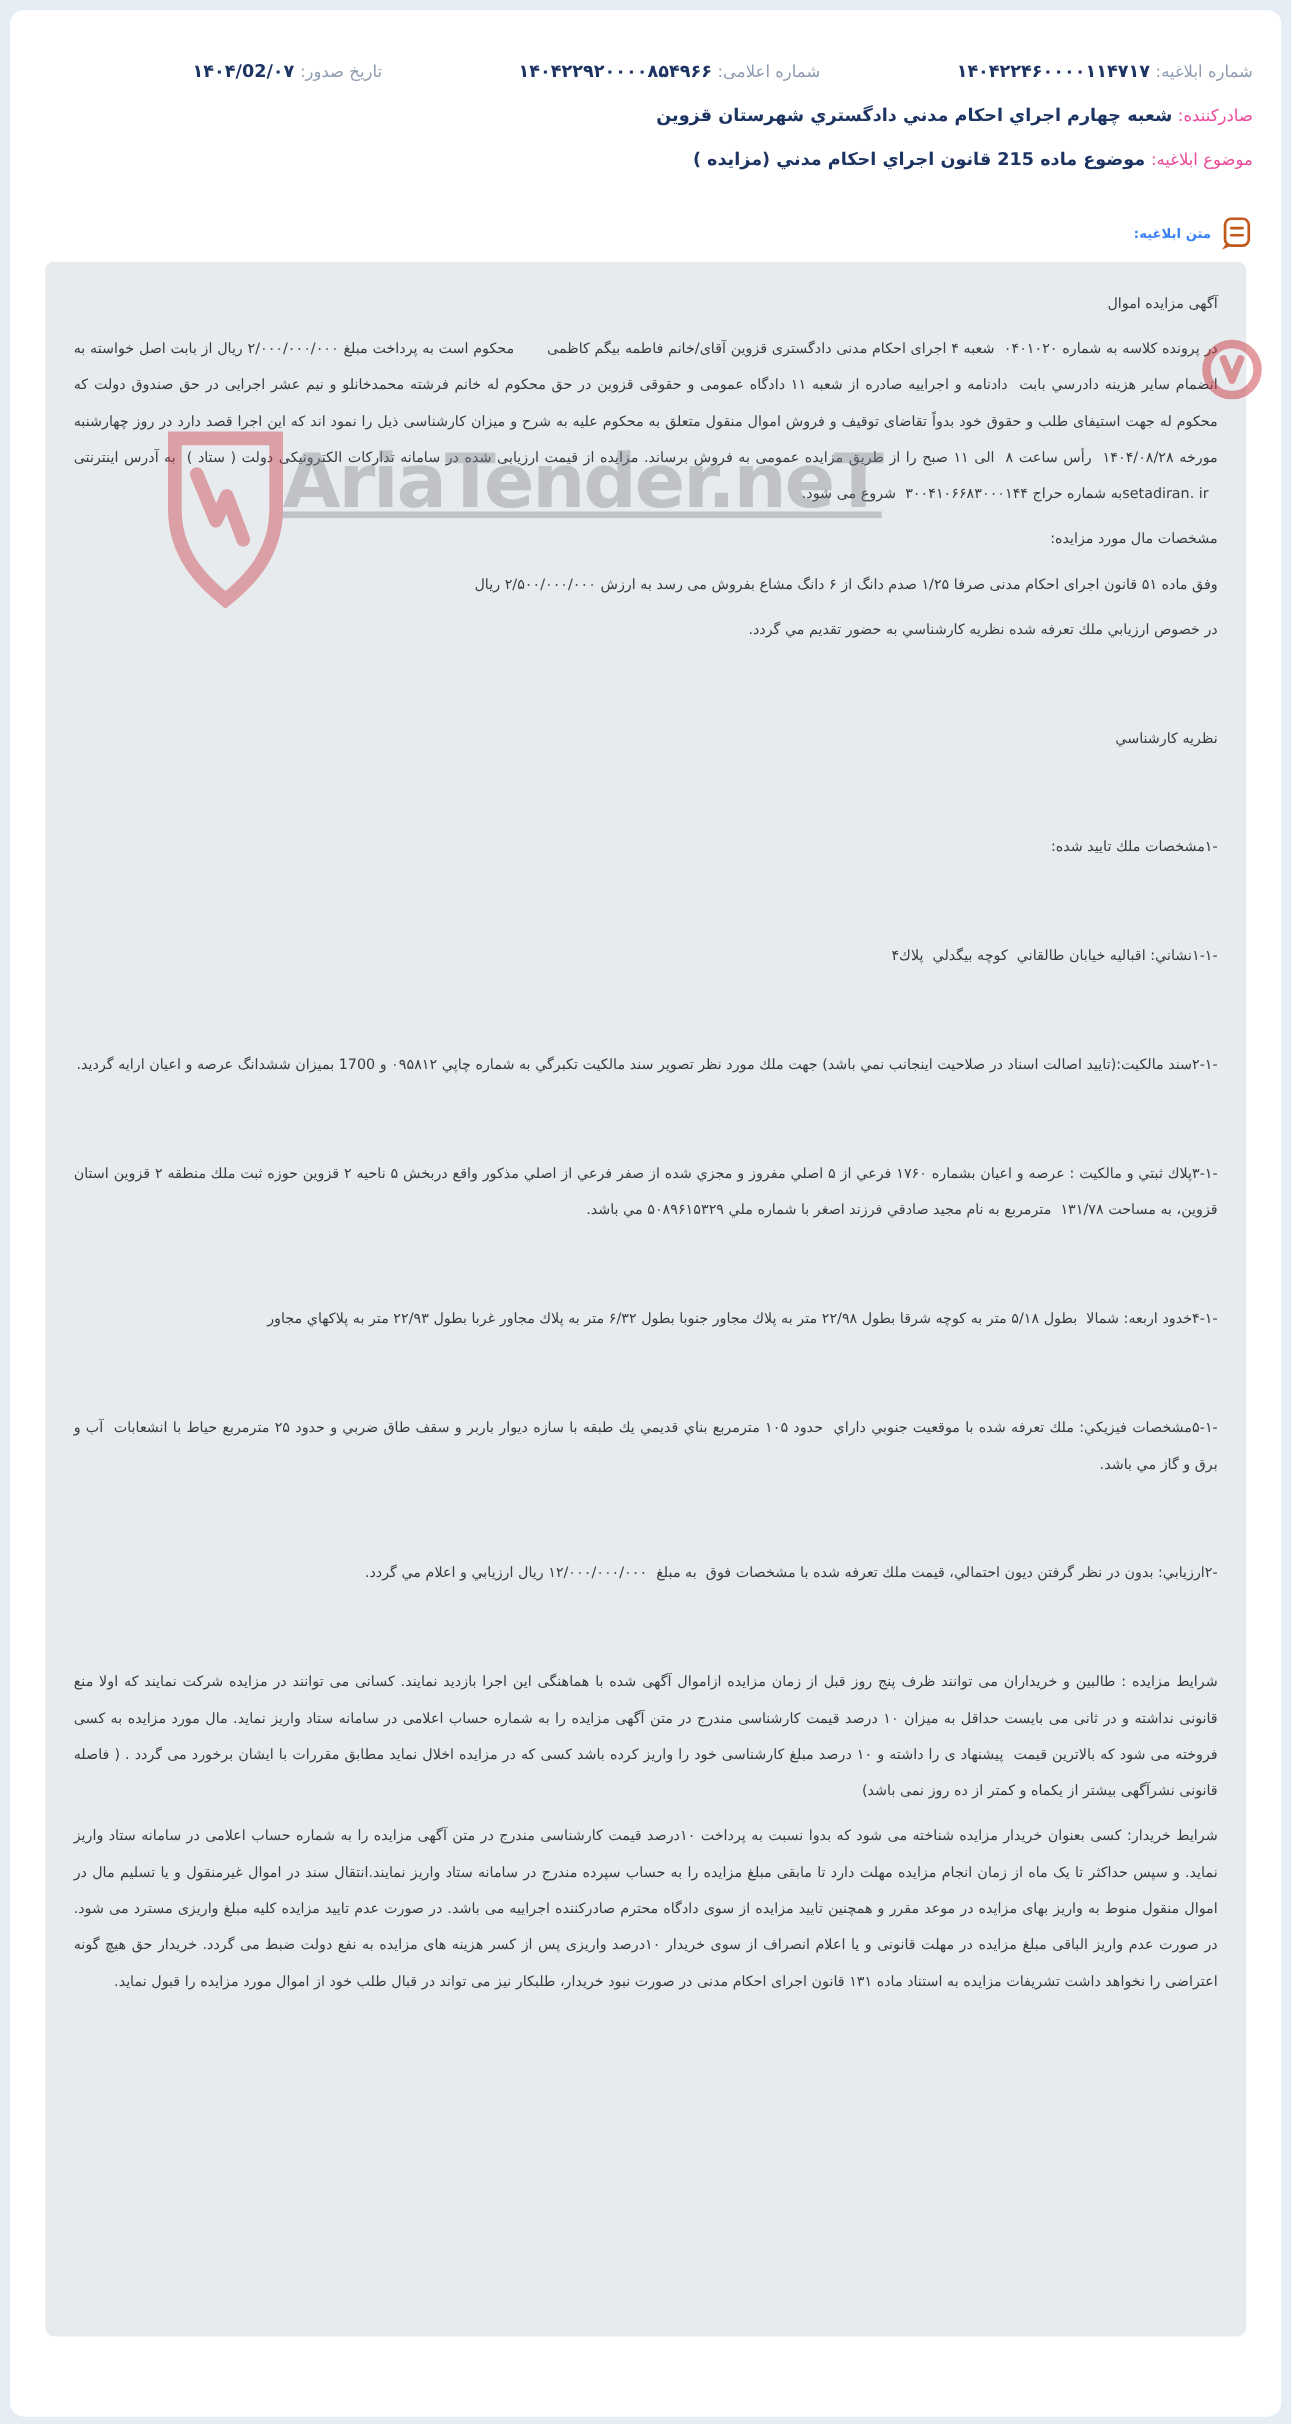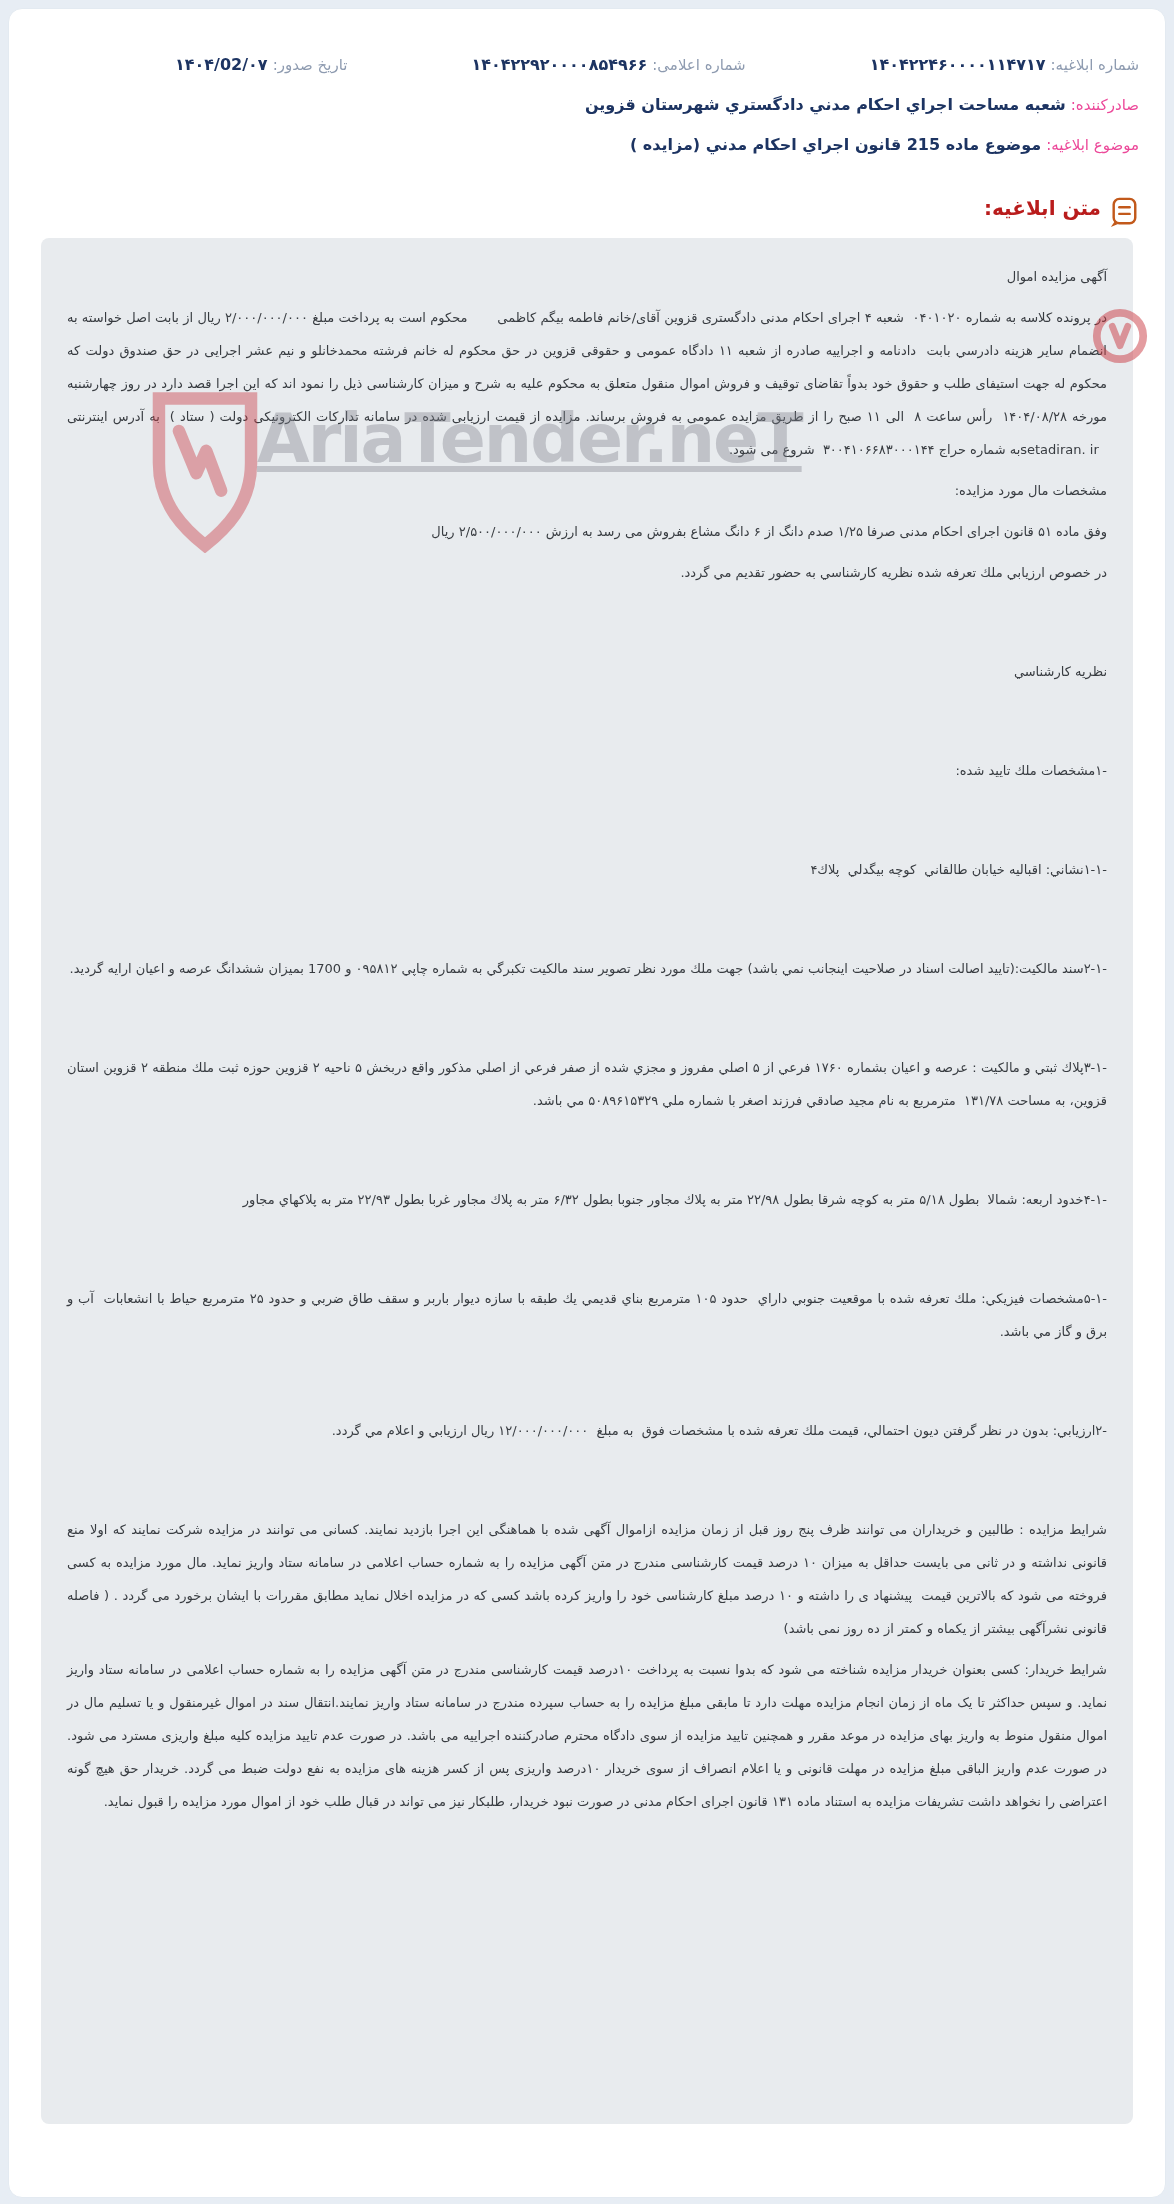--- a/index.html
+++ b/index.html
@@ -21,22 +21,22 @@
     display:flex; justify-content:space-between; align-items:baseline;
     padding-left:140px;
   }
   .field { white-space:nowrap; }
   .field .lbl { color:#8e9bb0; font-size:15px; }
   .field .val { color:#1d3462; font-size:16px; font-weight:700; }
   .header-row2, .header-row3 { margin-top:21px; }
   .header-row2 .lbl, .header-row3 .lbl { color:#ec4899; font-size:15px; }
   .header-row2 .val, .header-row3 .val { color:#1d3462; font-size:16px; font-weight:700; }
   .body-heading {
-    margin-top:42px; display:flex; gap:8px;
-    color:#b91c1c; font-size:20px; font-weight:700;
+    margin-top:42px; display:flex; align-items:center; gap:8px;
+    color:#3b82f6; font-size:12px; font-weight:700;
   }
   .body-heading svg { flex:0 0 auto; display:block; }
   
   .notice-box {
     position:relative; z-index:0;
     margin:10px 32px 0 32px;
     background:#e8ebee; border-radius:8px;
     min-height:1886px;
     padding:22px 26px 36px 26px;
   }
@@ -71,21 +71,21 @@
         <span class="val">۱۴۰۴۲۲۹۲۰۰۰۰۸۵۴۹۶۶</span>
       </span>
       <span class="field">
         <span class="lbl">تاریخ صدور:</span>
         <span class="val">۱۴۰۴/02/۰۷</span>
       </span>
     </div>
 
     <div class="header-row2">
       <span class="lbl">صادرکننده:</span>
-      <span class="val">شعبه مساحت اجراي احکام مدني دادگستري شهرستان قزوین</span>
+      <span class="val">شعبه چهارم اجراي احکام مدني دادگستري شهرستان قزوین</span>
     </div>
 
     <div class="header-row3">
       <span class="lbl">موضوع ابلاغیه:</span>
       <span class="val">موضوع ماده 215 قانون اجراي احکام مدني (مزایده )</span>
     </div>
 
     <div class="body-heading">
       <span>
         <svg viewBox="0 0 32 34" width="30" height="32">

